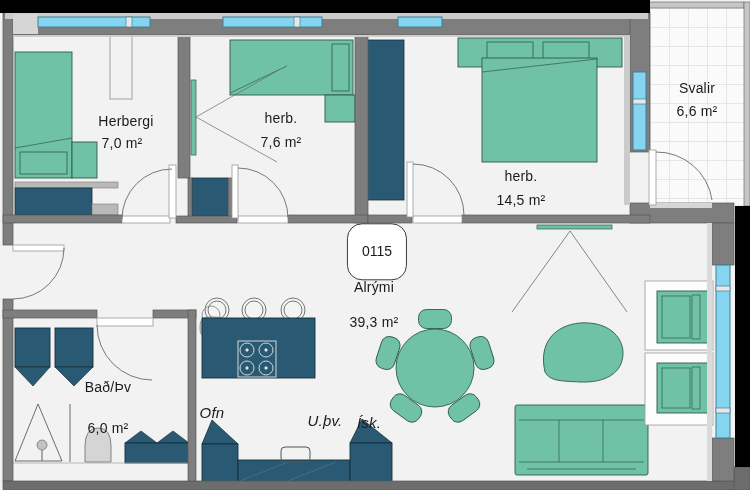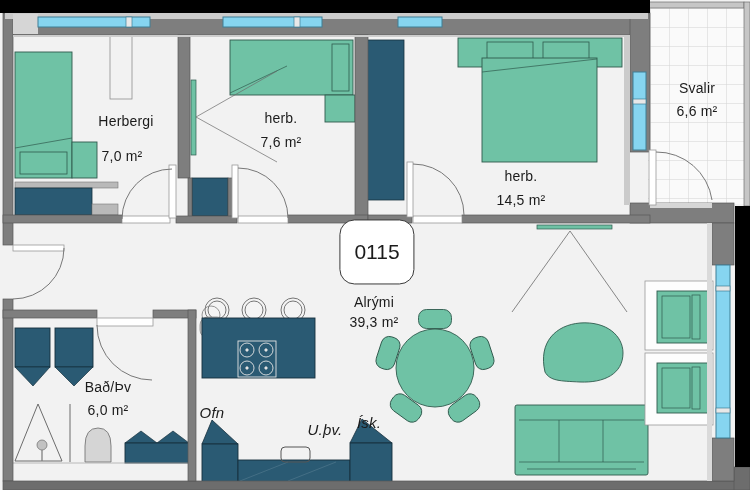--- a/index.html
+++ b/index.html
@@ -12,21 +12,21 @@
   .stage svg{position:absolute;left:0;top:0;}
   .lbl{
     position:absolute;transform:translate(-50%,-50%);
     font-size:14px;color:var(--text,#1b1b1b);white-space:nowrap;
     letter-spacing:.2px;line-height:1;
   }
   .lbl.small{font-size:15px;font-style:italic;}
   .badge{
     position:absolute;transform:translate(-50%,-50%);
     background:#fff;border:1.3px solid #3a3a3a;border-radius:15px;
-    padding:20px 14px;font-size:21px;color:var(--text,#1b1b1b);
+    padding:20px 14px;font-size:14px;color:var(--text,#1b1b1b);
     line-height:1.1;white-space:nowrap;text-align:right;
   }
 </style>
 </head>
 <body>
 
 <div class="stage">
 
 <svg width="750" height="490" viewBox="0 0 750 490">
   <defs>
@@ -254,36 +254,36 @@
     <rect x="648" y="2" width="96" height="6"></rect>
     <rect x="744" y="2" width="6" height="204"></rect>
   </g>
   <g fill="var(--black)">
     <rect x="0" y="0" width="650" height="13"></rect>
     <rect x="735" y="206" width="15" height="261"></rect>
   </g>
 </svg>
 
   <div class="lbl" style="left:126px;top:121px">Herbergi</div>
-  <div class="lbl" style="left:122px;top:156px">7,0 m²</div>
+  <div class="lbl" style="left:122px;top:143px">7,0 m²</div>
 
   <div class="lbl" style="left:281px;top:118px">herb.</div>
   <div class="lbl" style="left:281px;top:142px">7,6 m²</div>
 
   <div class="lbl" style="left:521px;top:176px">herb.</div>
   <div class="lbl" style="left:521px;top:200px">14,5 m²</div>
 
   <div class="lbl" style="left:697px;top:88px">Svalir</div>
   <div class="lbl" style="left:697px;top:111px">6,6 m²</div>
 
   <div class="badge" style="left:377px;top:252px">0115</div>
 
-  <div class="lbl" style="left:374px;top:302px">Alrými</div>
+  <div class="lbl" style="left:374px;top:287px">Alrými</div>
   <div class="lbl" style="left:374px;top:322px">39,3 m²</div>
 
   <div class="lbl" style="left:108px;top:387px">Bað/Þv</div>
-  <div class="lbl" style="left:108px;top:410px">6,0 m²</div>
+  <div class="lbl" style="left:108px;top:428px">6,0 m²</div>
 
   <div class="lbl small" style="left:212px;top:412px">Ofn</div>
-  <div class="lbl small" style="left:325px;top:429px">U.þv.</div>
+  <div class="lbl small" style="left:325px;top:420px">U.þv.</div>
   <div class="lbl small" style="left:369px;top:422px">Ísk.</div>
 
 </div>
 
 </body></html>

